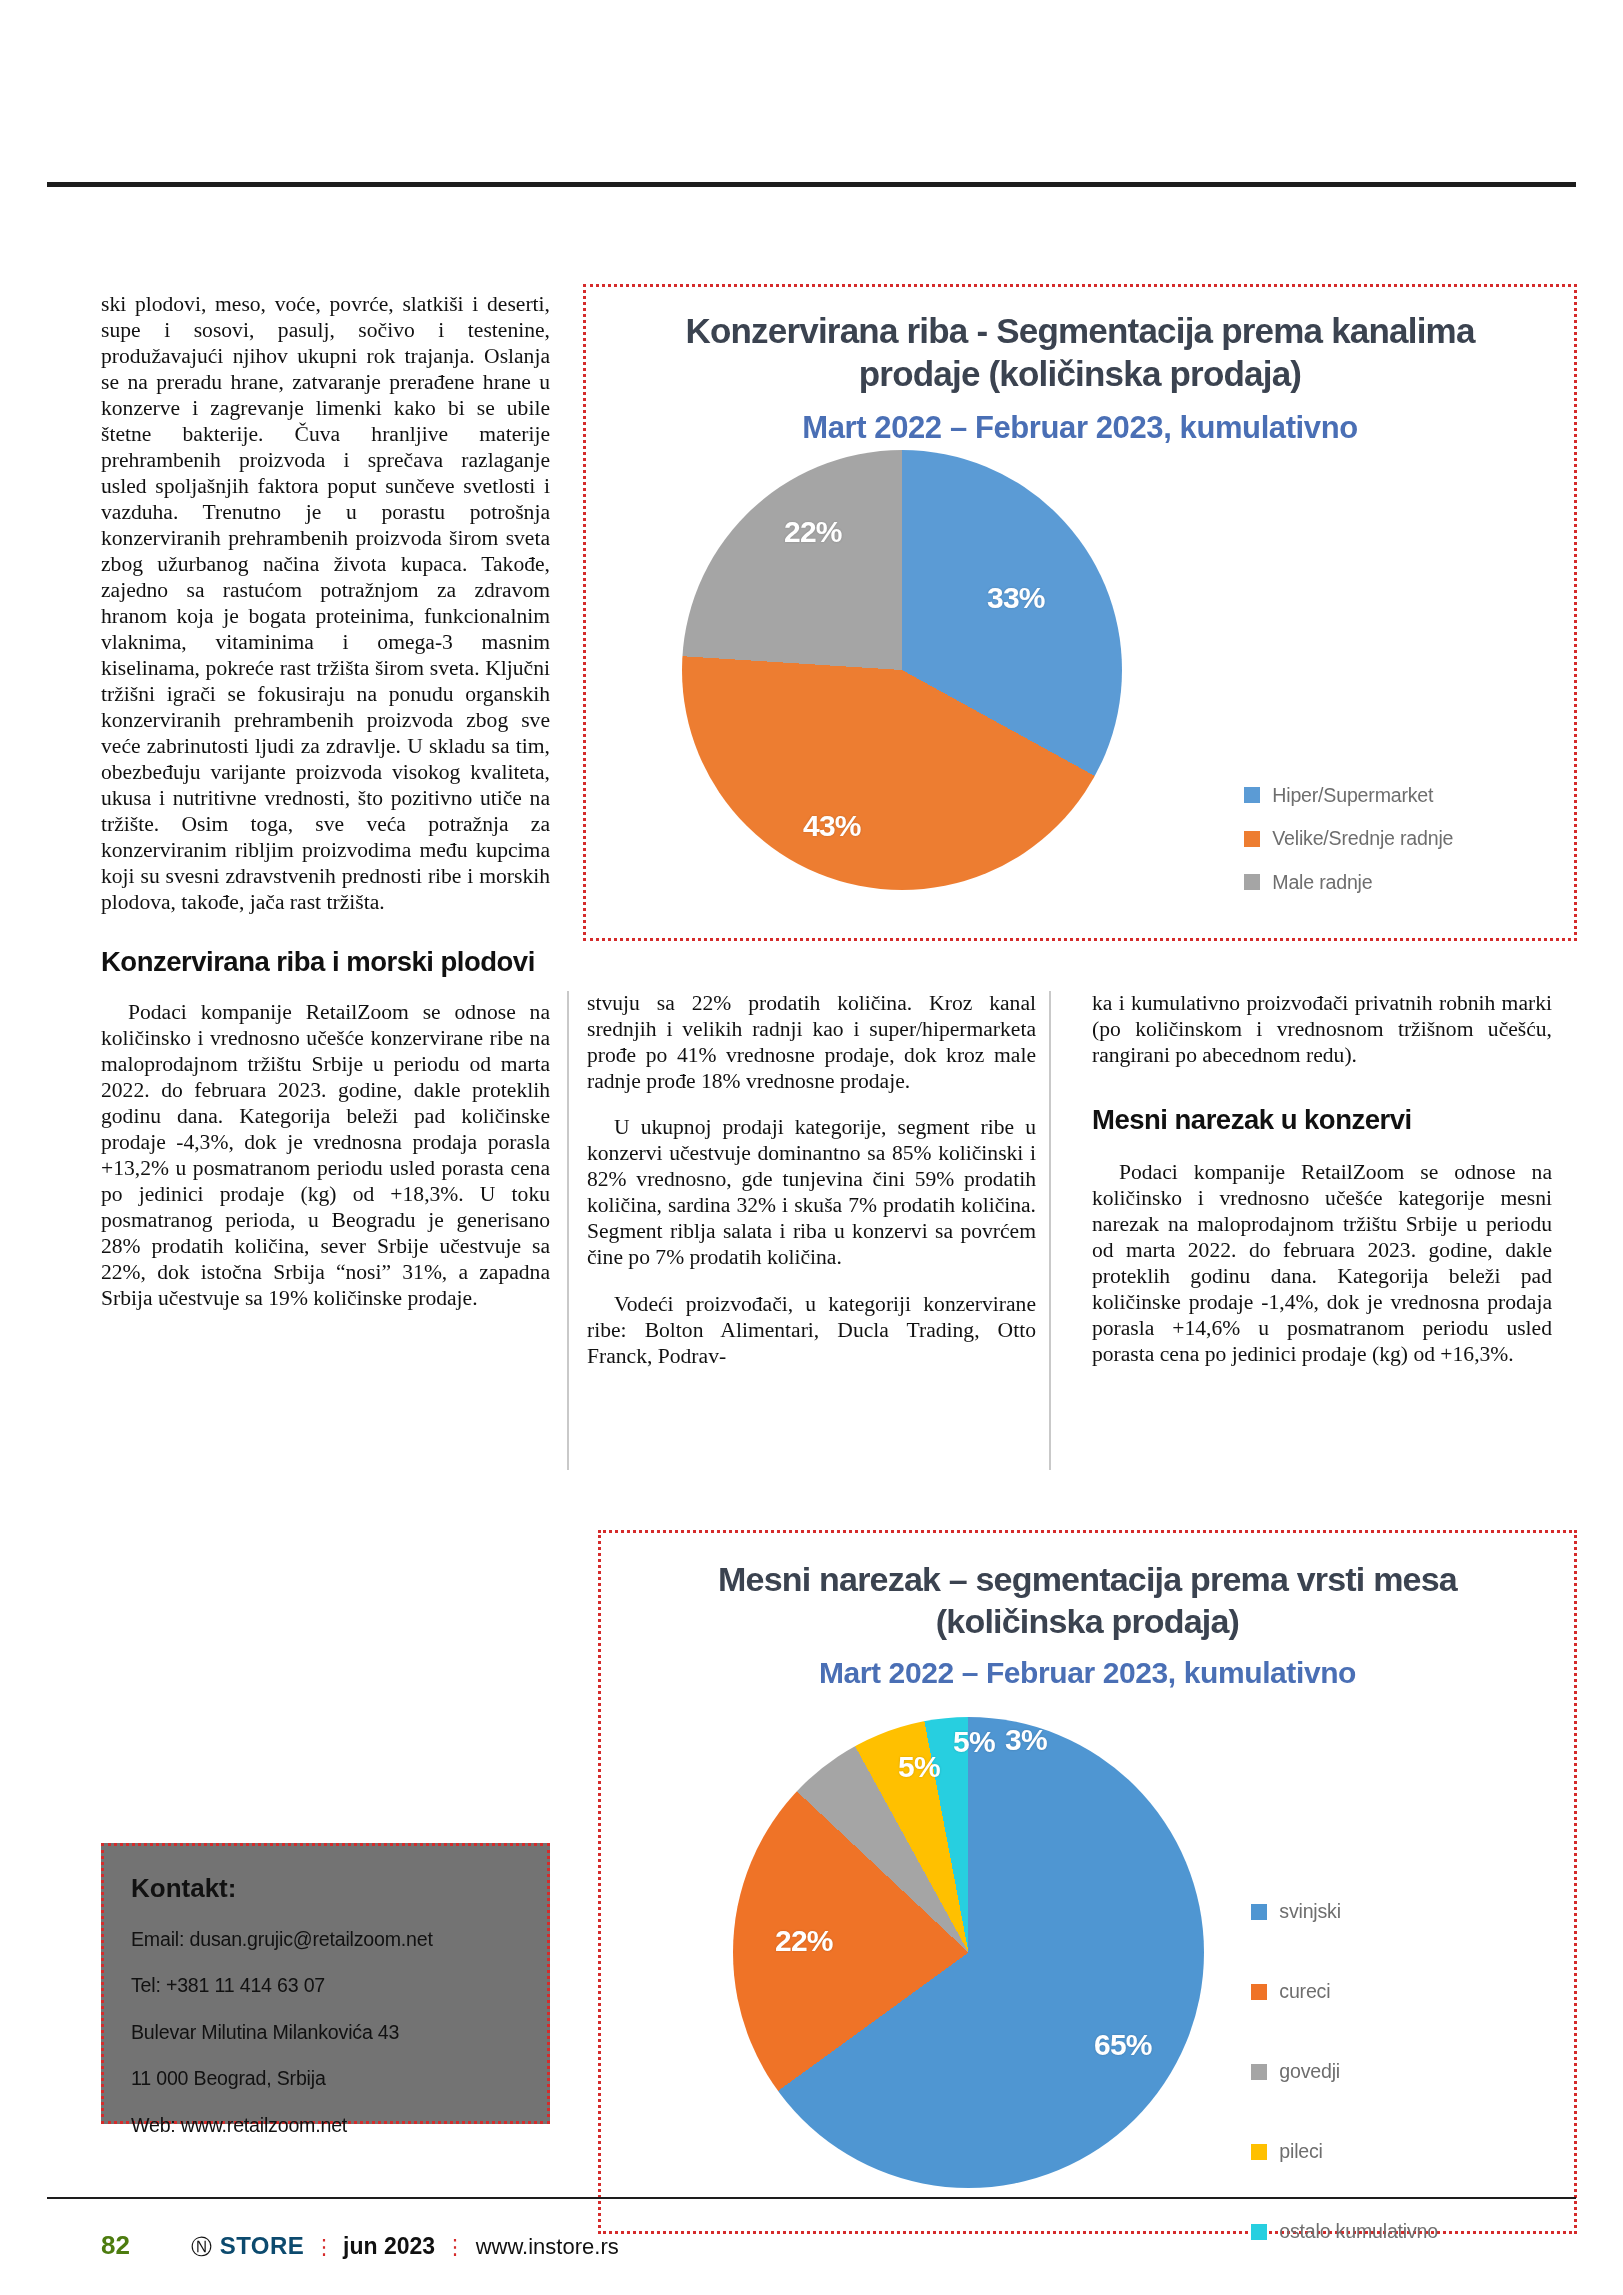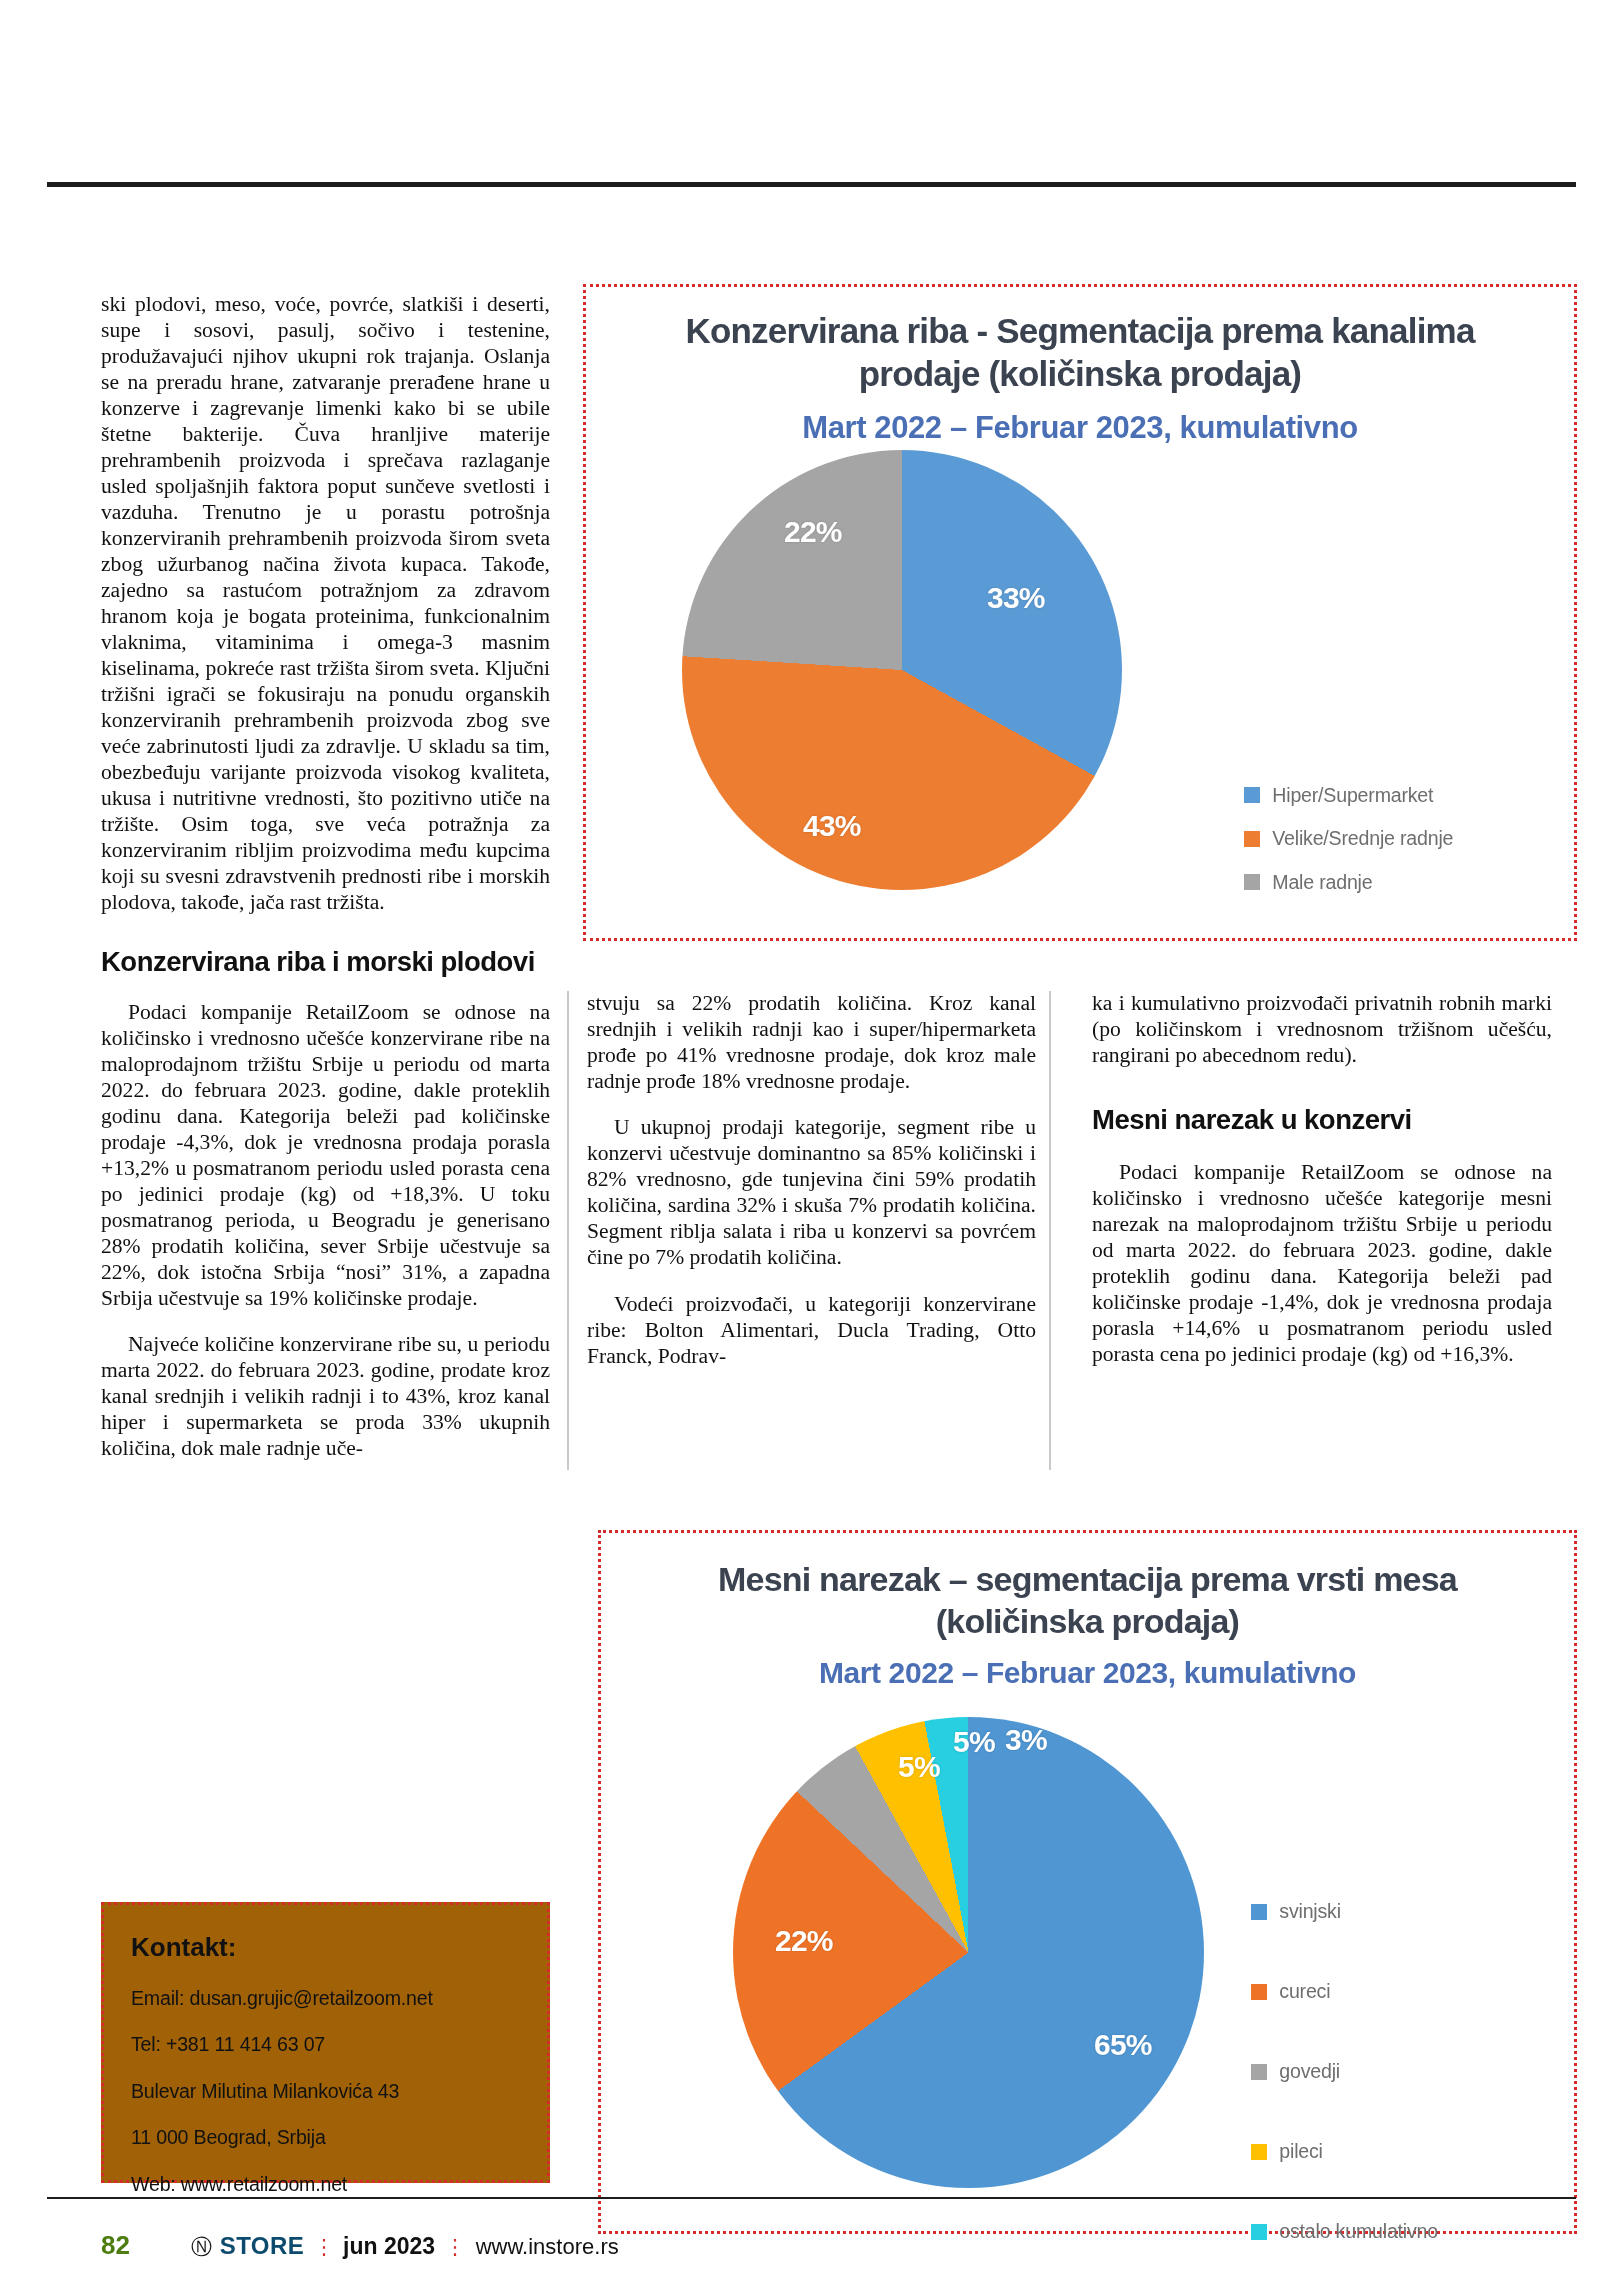--- a/index.html
+++ b/index.html
@@ -49,22 +49,22 @@
   .legend{position:absolute;font-family:"Liberation Sans",sans-serif;color:#6e6e6e;}
   .lgitem{display:flex;align-items:center;}
   .swatch{width:15.7px;height:15.7px;display:inline-block;margin-right:12.6px;flex:0 0 auto;}
   .lgtxt{font-size:19.6px;letter-spacing:-0.2px;white-space:nowrap;}
   #chart1 .legend{left:658px;top:338px;}
   #chart1 .lgitem{margin-bottom:20.4px;}
   #chart2 .legend{left:650px;top:210px;}
   #chart2 .lgitem{margin-bottom:57px;}
 
   
-  #kontakt{position:absolute;left:101px;top:1902px;width:449px;height:281px;
-    border:3.1px dotted #d52b2b;box-sizing:border-box;background:#a16207;
+  #kontakt{position:absolute;left:101px;top:1843px;width:449px;height:281px;
+    border:3.1px dotted #d52b2b;box-sizing:border-box;background:#737373;
     font-family:"Liberation Sans",sans-serif;}
   #kontakt .ktitle{font-weight:bold;font-size:26px;margin:27px 0 0 27px;color:#111;}
   #kontakt .kline{font-size:19.6px;margin:23.6px 0 0 27px;color:#111;letter-spacing:-0.2px;}
 
   
   .vrule{position:absolute;background:#c9c9c9;width:1.6px;}
 
   
   .rule-bot{position:absolute;left:47px;top:2197px;width:1529px;height:2.4px;background:#1d1d1d;}
   .footer{position:absolute;left:101px;top:2230px;font-family:"Liberation Sans",sans-serif;
@@ -80,21 +80,20 @@
 <body>
 
 <div class="page">
 
   <div class="rule-top"></div>
 
   <div class="col" id="col1">
     <p class="noind">ski plodovi, meso, voće, povrće, slatkiši i deserti, supe i sosovi, pasulj, sočivo i testenine, produžavajući njihov ukupni rok trajanja. Oslanja se na preradu hrane, zatvaranje prerađene hrane u konzerve i zagrevanje limenki kako bi se ubile štetne bakterije. Čuva hranljive materije prehrambenih proizvoda i sprečava razlaganje usled spoljašnjih faktora poput sunčeve svetlosti i vazduha. Trenutno je u porastu potrošnja konzerviranih prehrambenih proizvoda širom sveta zbog užurbanog načina života kupaca. Takođe, zajedno sa rastućom potražnjom za zdravom hranom koja je bogata proteinima, funkcionalnim vlaknima, vitaminima i omega-3 masnim kiselinama, pokreće rast tržišta širom sveta. Ključni tržišni igrači se fokusiraju na ponudu organskih konzerviranih prehrambenih proizvoda zbog sve veće zabrinutosti ljudi za zdravlje. U skladu sa tim, obezbeđuju varijante proizvoda visokog kvaliteta, ukusa i nutritivne vrednosti, što pozitivno utiče na tržište. Osim toga, sve veća potražnja za konzerviranim ribljim proizvodima među kupcima koji su svesni zdravstvenih prednosti ribe i morskih plodova, takođe, jača rast tržišta.</p>
     <h2 class="subhead">Konzervirana riba i morski plodovi</h2>
     <p>Podaci kompanije RetailZoom se odnose na količinsko i vrednosno učešće konzervirane ribe na maloprodajnom tržištu Srbije u periodu od marta 2022. do februara 2023. godine, dakle proteklih godinu dana. Kategorija beleži pad količinske prodaje -4,3%, dok je vrednosna prodaja porasla +13,2% u posmatranom periodu usled porasta cena po jedinici prodaje (kg) od +18,3%. U toku posmatranog perioda, u Beogradu je generisano 28% prodatih količina, sever Srbije učestvuje sa 22%, dok istočna Srbija “nosi” 31%, a zapadna Srbija učestvuje sa 19% količinske prodaje.</p>
-    <p>Najveće količine konzervirane ribe su, u periodu marta 2022. do februara 2023. godine, prodate kroz kanal srednjih i velikih radnji i to 43%, kroz kanal hiper i supermarketa se proda 33% ukupnih količina, dok male radnje uče-</p>
   </div>
 
   <div class="col" id="col2">
     <p class="noind">stvuju sa 22% prodatih količina. Kroz kanal srednjih i velikih radnji kao i super/hipermarketa prođe po 41% vrednosne prodaje, dok kroz male radnje prođe 18% vrednosne prodaje.</p>
     <p>U ukupnoj prodaji kategorije, segment ribe u konzervi učestvuje dominantno sa 85% količinski i 82% vrednosno, gde tunjevina čini 59% prodatih količina, sardina 32% i skuša 7% prodatih količina. Segment riblja salata i riba u konzervi sa povrćem čine po 7% prodatih količina.</p>
     <p>Vodeći proizvođači, u kategoriji konzervirane ribe: Bolton Alimentari, Ducla Trading, Otto Franck, Podrav-</p>
   </div>
 
   <div class="col" id="col3">
     <p class="noind">ka i kumulativno proizvođači privatnih robnih marki (po količinskom i vrednosnom tržišnom učešću, rangirani po abecednom redu).</p>

